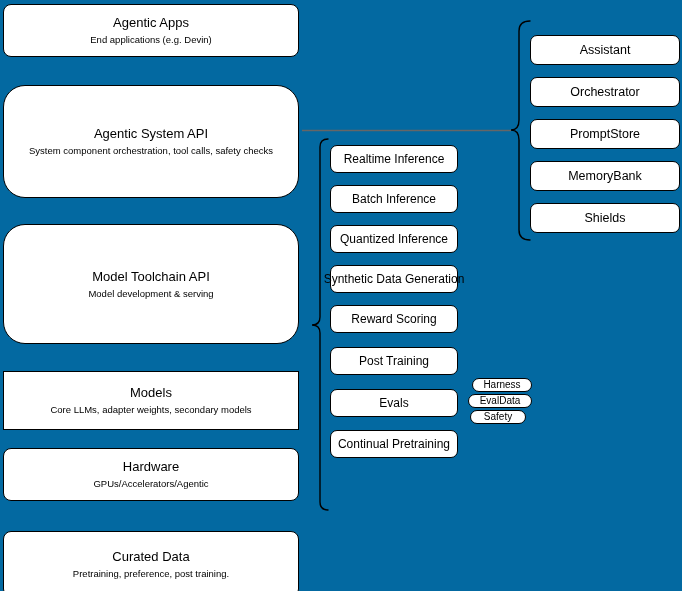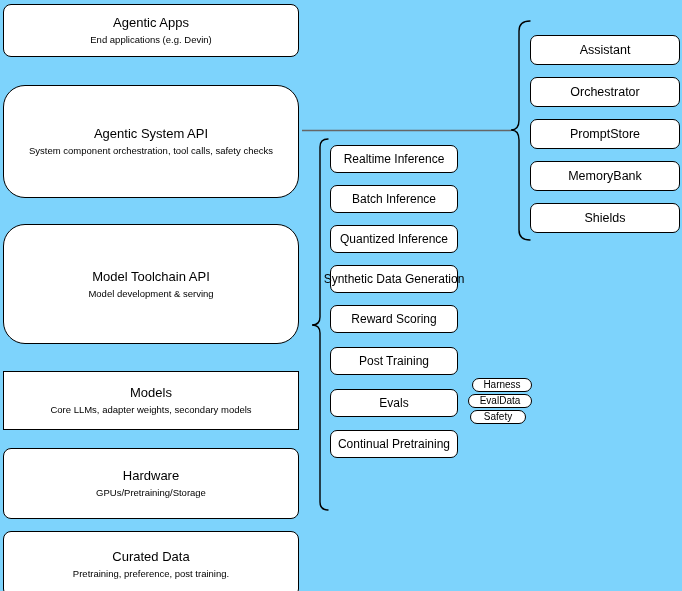--- a/index.html
+++ b/index.html
@@ -1,17 +1,17 @@
 <!DOCTYPE html>
 <html><head>
 <meta charset="utf-8">
 <style>
   html,body{margin:0;padding:0;background:#ffffff;}
   .canvas{
-    position:relative;width:682px;height:591px;background:#7dd3fc;
+    position:relative;width:682px;height:591px;background:#0369a1;
     font-family:"Liberation Sans", sans-serif;color:#000;overflow:hidden;
   }
   svg.overlay{position:absolute;left:0;top:0;width:682px;height:591px;pointer-events:none;}
   .layer{
     position:absolute;left:3px;width:296px;box-sizing:border-box;
     border:1.5px solid #000;background:#fff;
     display:flex;flex-direction:column;align-items:center;justify-content:center;
     text-align:center;gap:4px;
   }
   .layer-title{font-size:13px;line-height:15px;white-space:nowrap;}
@@ -59,23 +59,23 @@
   <div class="layer" style="top:224px;height:120px;border-radius:22px">
     <div class="layer-title">Model Toolchain API</div>
     <div class="layer-sub">Model development &amp; serving</div>
   </div>
 
   <div class="layer" style="top:371px;height:59px;border-radius:0">
     <div class="layer-title">Models</div>
     <div class="layer-sub">Core LLMs, adapter weights, secondary models</div>
   </div>
 
-  <div class="layer" style="top:448px;height:71px;border-radius:8px">
+  <div class="layer" style="top:448px;height:53px;border-radius:8px">
     <div class="layer-title">Hardware</div>
-    <div class="layer-sub">GPUs/Pretraining/Storage</div>
+    <div class="layer-sub">GPUs/Accelerators/Agentic</div>
   </div>
 
   <div class="layer" style="top:531px;height:66px;border-radius:8px">
     <div class="layer-title">Curated Data</div>
     <div class="layer-sub">Pretraining, preference, post training.</div>
   </div>
 
   <div class="node" style="top:145px">Realtime Inference</div>
   <div class="node" style="top:225px">Quantized Inference</div>
   <div class="node" style="top:185px">Batch Inference</div>

